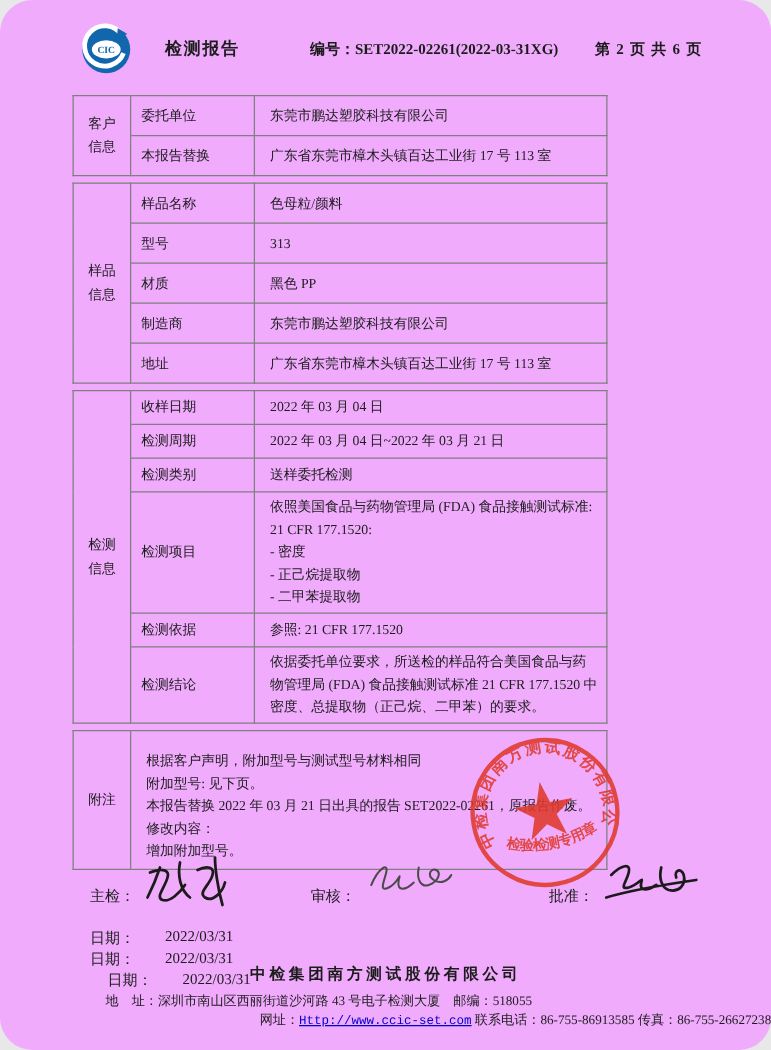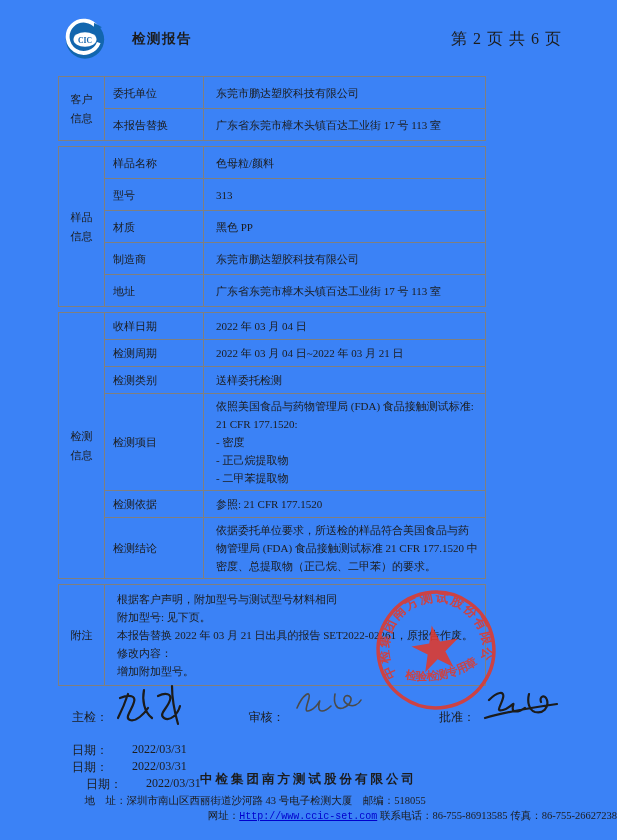--- a/index.html
+++ b/index.html
@@ -1,26 +1,26 @@
 <!DOCTYPE html>
 <html><head>
 <meta charset="utf-8">
 <style>
   html,body{margin:0;padding:0;background:#e8e8e8;}
   .page{
-    position:relative;width:617px;height:840px;background:#3b82f6;
+    position:relative;width:617px;height:840px;background:#f0abfc;
     font-family:"Liberation Serif","DejaVu Serif",serif;color:#1c1c1c;
-    overflow:hidden;margin:0 auto;
+    overflow:hidden;margin:0 auto;border-radius:26px;
   }
   
   .header{position:absolute;top:16px;left:62px;width:500px;height:46px;display:flex;align-items:center;}
   .logo{flex:0 0 auto;}
   .h-title{font-weight:bold;font-size:13.5px;letter-spacing:1.5px;margin-left:24px;}
   .h-no{font-weight:bold;font-size:12px;margin-left:56px;white-space:nowrap;}
-  .h-page{font-weight:normal;font-size:16px;margin-left:auto;white-space:nowrap;letter-spacing:1px;}
+  .h-page{font-weight:bold;font-size:12px;margin-left:auto;white-space:nowrap;letter-spacing:1px;}
   
   .content{position:absolute;top:76px;left:58px;width:428px;}
   table{border-collapse:collapse;width:100%;table-layout:fixed;margin:0 0 5px 0;}
   td{border:1px solid #7f7f7f;font-size:11px;vertical-align:middle;padding:3px 6px;line-height:18px;}
   td.g{text-align:center;padding:0;}
   td.g div{line-height:19px;}
   td.l{padding-left:8px;}
   td.v{padding-left:12px;}
   .r32 td{height:25px;}
   .r27 td{height:20px;}
@@ -52,20 +52,21 @@
 
   <div class="header">
     <svg class="logo" width="46" height="43" viewBox="0 0 60 56">
       <circle cx="30" cy="28" r="25" fill="#1266ae"></circle>
       <path d="M 46 13 A 21 21 0 1 0 48 32" stroke="#ffffff" stroke-width="5" fill="none"></path>
       <path d="M 42 6 L 52 12 L 41 17 Z" fill="#1266ae"></path>
       <ellipse cx="30" cy="28" rx="15" ry="9.5" fill="#ffffff"></ellipse>
       <text x="30" y="32" text-anchor="middle" font-size="10" font-weight="bold" fill="#1266ae" font-family="'Liberation Serif',serif">CIC</text>
     </svg>
     <div class="h-title">检测报告</div>
+    <div class="h-no"><span>编号：</span><span>SET2022-02261(2022-03-31XG)</span></div>
     <div class="h-page">第 2 页 共 6 页</div>
   </div>
 
   <div class="content">
 
     <table>
       <colgroup>
           <col style="width:46px">
           <col style="width:99px">
           <col>
@@ -164,21 +165,21 @@
       </table>
 
     <table>
       <colgroup>
           <col style="width:46px">
           <col>
         </colgroup>
       <tbody>
           <tr>
         <td class="g">附注</td>
-        <td class="v ml" style="padding-top:5px;padding-bottom:5px;">
+        <td class="v ml" style="padding-top:15px;padding-bottom:5px;">
           <div>根据客户声明，附加型号与测试型号材料相同</div>
           <div>附加型号: 见下页。</div>
           <div>本报告替换 2022 年 03 月 21 日出具的报告 SET2022-02261，原报告作废。</div>
           <div>修改内容：</div>
           <div>增加附加型号。</div>
         </td>
       </tr>
     </tbody>
       </table>
   </div>

